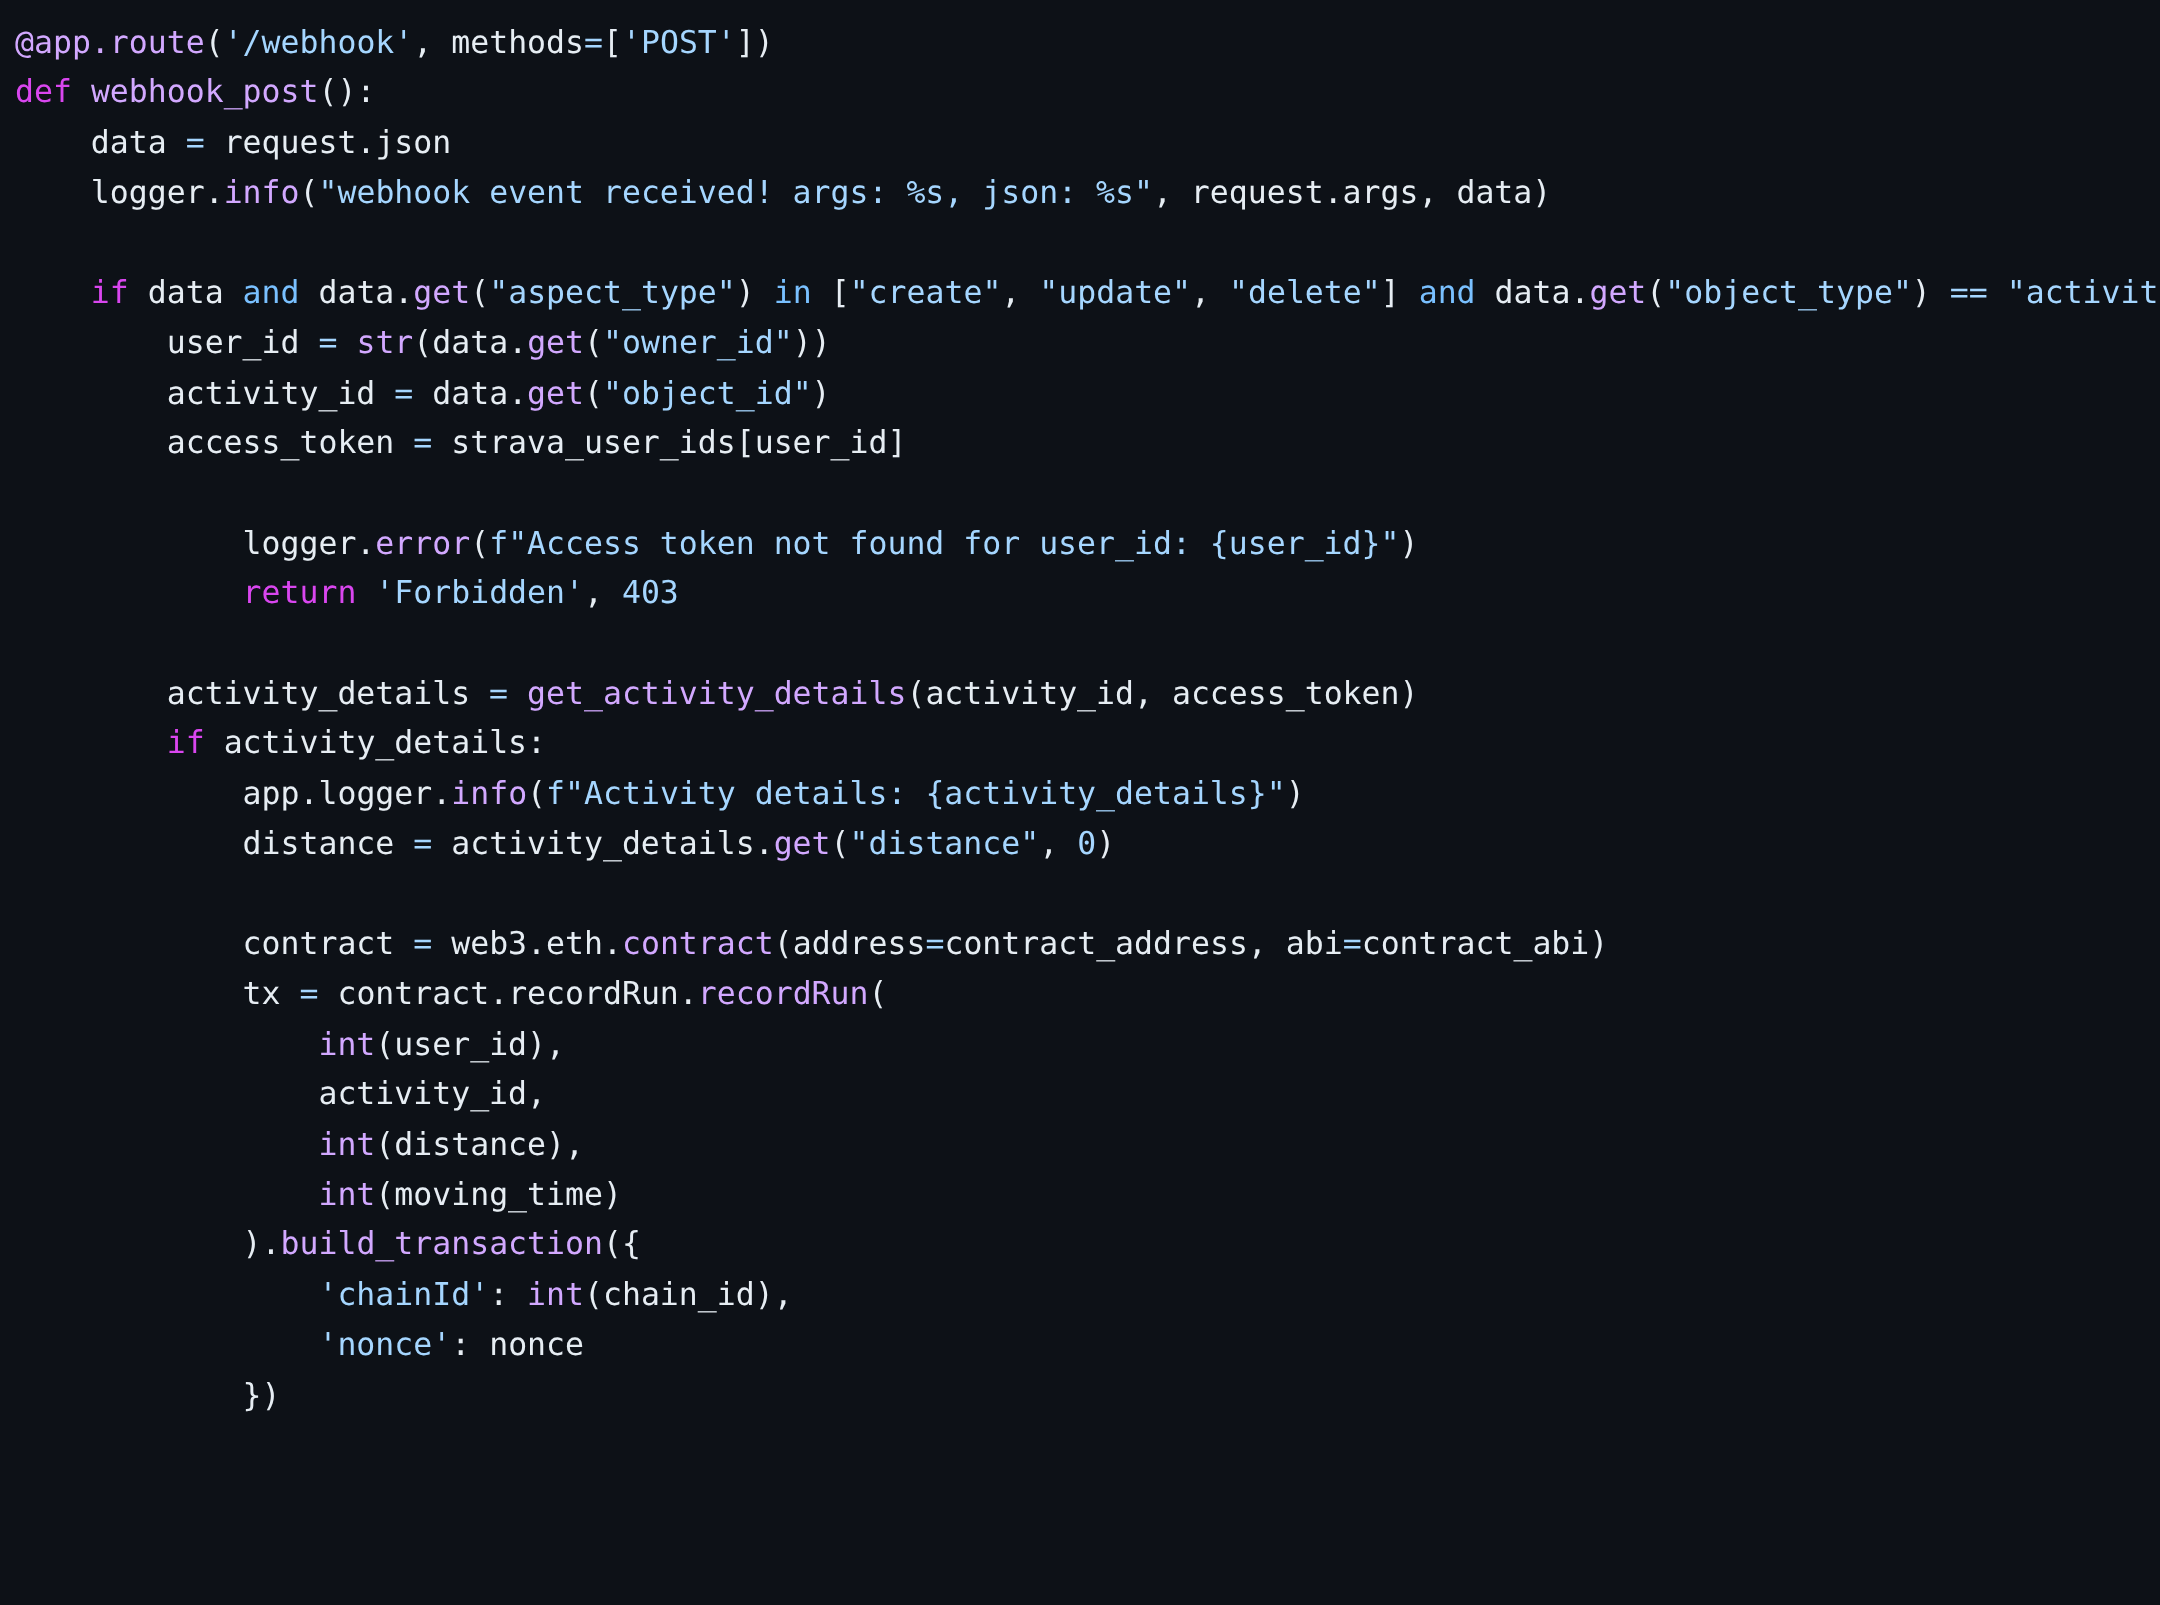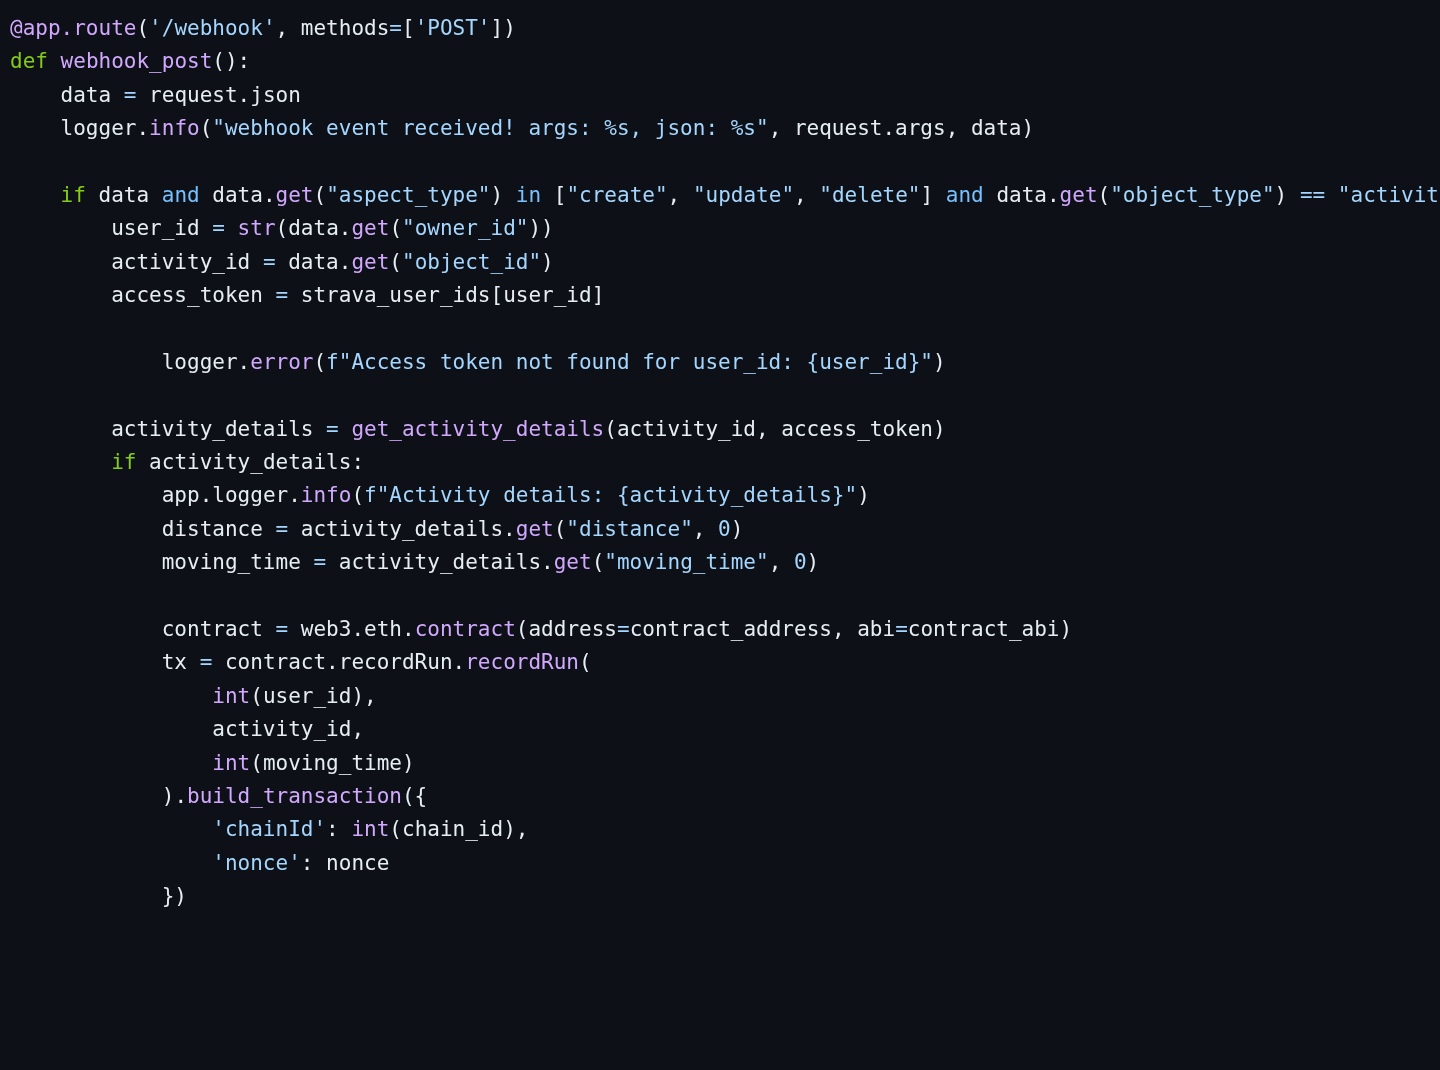--- a/index.html
+++ b/index.html
@@ -24,21 +24,21 @@
   .code-line {
     height: 33.4px;
     line-height: 33.4px;
     font-size: 21px;
     letter-spacing: 0px;
     white-space: pre;
     color: #e6edf3;
   }
   
   .t-plain    { color: #e6edf3; }
-  .t-kw       { color: #84cc16; }
+  .t-kw       { color: #d946ef; }
   .t-op-kw    { color: #79c0ff; }
   .t-fn       { color: #d2a8ff; }
   .t-str      { color: #a5d6ff; }
   .t-num      { color: #a5d6ff; }
   .t-op       { color: #a5d6ff; }
   .t-punct    { color: #e6edf3; }
   .t-dec      { color: #d2a8ff; }
 </style>
 </head>
 <body>
@@ -49,30 +49,31 @@
       <div class="code-line"><span class="t-kw">def</span><span class="t-plain"> </span><span class="t-fn">webhook_post</span><span class="t-punct">():</span></div>
       <div class="code-line"><span class="t-plain">    data </span><span class="t-op">=</span><span class="t-plain"> request</span><span class="t-punct">.</span><span class="t-plain">json</span></div>
       <div class="code-line"><span class="t-plain">    logger</span><span class="t-punct">.</span><span class="t-fn">info</span><span class="t-punct">(</span><span class="t-str">"webhook event received! args: %s, json: %s"</span><span class="t-plain">, request</span><span class="t-punct">.</span><span class="t-plain">args</span><span class="t-plain">, data</span><span class="t-punct">)</span></div>
       <div class="code-line">&nbsp;</div>
       <div class="code-line"><span class="t-plain">    </span><span class="t-kw">if</span><span class="t-plain"> data </span><span class="t-op-kw">and</span><span class="t-plain"> data</span><span class="t-punct">.</span><span class="t-fn">get</span><span class="t-punct">(</span><span class="t-str">"aspect_type"</span><span class="t-punct">)</span><span class="t-plain"> </span><span class="t-op-kw">in</span><span class="t-punct"> [</span><span class="t-str">"create"</span><span class="t-punct">, </span><span class="t-str">"update"</span><span class="t-punct">, </span><span class="t-str">"delete"</span><span class="t-punct">]</span><span class="t-plain"> </span><span class="t-op-kw">and</span><span class="t-plain"> data</span><span class="t-punct">.</span><span class="t-fn">get</span><span class="t-punct">(</span><span class="t-str">"object_type"</span><span class="t-punct">)</span><span class="t-plain"> </span><span class="t-op">==</span><span class="t-plain"> </span><span class="t-str">"activity"</span></div>
       <div class="code-line"><span class="t-plain">        user_id </span><span class="t-op">=</span><span class="t-plain"> </span><span class="t-fn">str</span><span class="t-punct">(</span><span class="t-plain">data</span><span class="t-punct">.</span><span class="t-fn">get</span><span class="t-punct">(</span><span class="t-str">"owner_id"</span><span class="t-punct">))</span></div>
       <div class="code-line"><span class="t-plain">        activity_id </span><span class="t-op">=</span><span class="t-plain"> data</span><span class="t-punct">.</span><span class="t-fn">get</span><span class="t-punct">(</span><span class="t-str">"object_id"</span><span class="t-punct">)</span></div>
       <div class="code-line"><span class="t-plain">        access_token </span><span class="t-op">=</span><span class="t-plain"> strava_user_ids</span><span class="t-punct">[</span><span class="t-plain">user_id</span><span class="t-punct">]</span></div>
       <div class="code-line">&nbsp;</div>
       <div class="code-line"><span class="t-plain">            logger</span><span class="t-punct">.</span><span class="t-fn">error</span><span class="t-punct">(</span><span class="t-str">f"Access token not found for user_id: {user_id}"</span><span class="t-punct">)</span></div>
+      <div class="code-line"><span class="t-plain">            </span><span class="t-kw">return</span><span class="t-plain"> </span><span class="t-str">'Forbidden'</span><span class="t-punct">, </span><span class="t-num">403</span></div>
       <div class="code-line">&nbsp;</div>
       <div class="code-line"><span class="t-plain">        activity_details </span><span class="t-op">=</span><span class="t-plain"> </span><span class="t-fn">get_activity_details</span><span class="t-punct">(</span><span class="t-plain">activity_id, access_token</span><span class="t-punct">)</span></div>
       <div class="code-line"><span class="t-plain">        </span><span class="t-kw">if</span><span class="t-plain"> activity_details</span><span class="t-punct">:</span></div>
       <div class="code-line"><span class="t-plain">            app</span><span class="t-punct">.</span><span class="t-plain">logger</span><span class="t-punct">.</span><span class="t-fn">info</span><span class="t-punct">(</span><span class="t-str">f"Activity details: {activity_details}"</span><span class="t-punct">)</span></div>
       <div class="code-line"><span class="t-plain">            distance </span><span class="t-op">=</span><span class="t-plain"> activity_details</span><span class="t-punct">.</span><span class="t-fn">get</span><span class="t-punct">(</span><span class="t-str">"distance"</span><span class="t-punct">, </span><span class="t-num">0</span><span class="t-punct">)</span></div>
-      <div class="code-line"><span class="t-plain">            moving_time </span><span class="t-op">=</span><span class="t-plain"> activity_details</span><span class="t-punct">.</span><span class="t-fn">get</span><span class="t-punct">(</span><span class="t-str">"moving_time"</span><span class="t-punct">, </span><span class="t-num">0</span><span class="t-punct">)</span></div>
       <div class="code-line">&nbsp;</div>
       <div class="code-line"><span class="t-plain">            contract </span><span class="t-op">=</span><span class="t-plain"> web3</span><span class="t-punct">.</span><span class="t-plain">eth</span><span class="t-punct">.</span><span class="t-fn">contract</span><span class="t-punct">(</span><span class="t-plain">address</span><span class="t-op">=</span><span class="t-plain">contract_address, abi</span><span class="t-op">=</span><span class="t-plain">contract_abi</span><span class="t-punct">)</span></div>
       <div class="code-line"><span class="t-plain">            tx </span><span class="t-op">=</span><span class="t-plain"> contract</span><span class="t-punct">.</span><span class="t-plain">recordRun</span><span class="t-punct">.</span><span class="t-fn">recordRun</span><span class="t-punct">(</span></div>
       <div class="code-line"><span class="t-plain">                </span><span class="t-fn">int</span><span class="t-punct">(</span><span class="t-plain">user_id</span><span class="t-punct">),</span></div>
       <div class="code-line"><span class="t-plain">                activity_id</span><span class="t-punct">,</span></div>
+      <div class="code-line"><span class="t-plain">                </span><span class="t-fn">int</span><span class="t-punct">(</span><span class="t-plain">distance</span><span class="t-punct">),</span></div>
       <div class="code-line"><span class="t-plain">                </span><span class="t-fn">int</span><span class="t-punct">(</span><span class="t-plain">moving_time</span><span class="t-punct">)</span></div>
       <div class="code-line"><span class="t-punct">            )</span><span class="t-punct">.</span><span class="t-fn">build_transaction</span><span class="t-punct">({</span></div>
       <div class="code-line"><span class="t-plain">                </span><span class="t-str">'chainId'</span><span class="t-punct">: </span><span class="t-fn">int</span><span class="t-punct">(</span><span class="t-plain">chain_id</span><span class="t-punct">),</span></div>
       <div class="code-line"><span class="t-plain">                </span><span class="t-str">'nonce'</span><span class="t-punct">: </span><span class="t-plain">nonce</span></div>
       <div class="code-line"><span class="t-punct">            })</span></div>
     </div>
 </div>
 
 </body></html>

